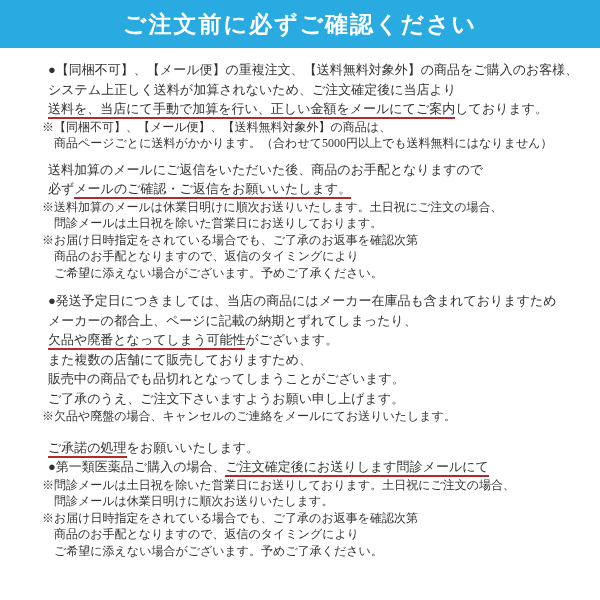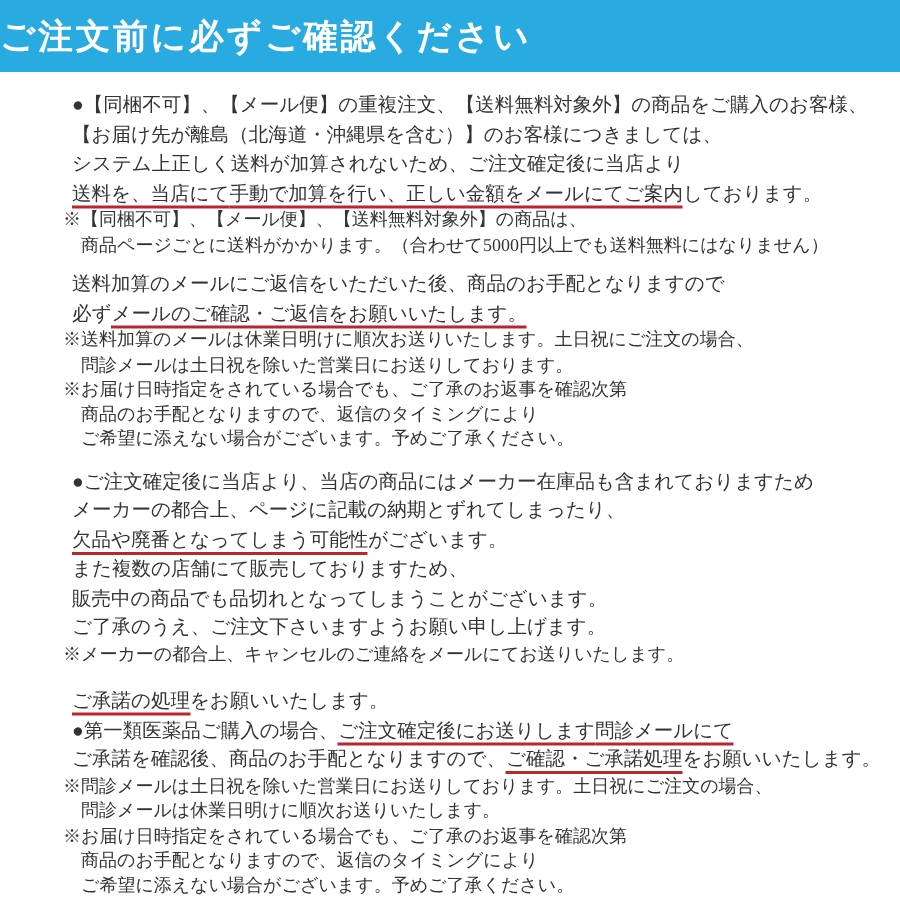--- a/index.html
+++ b/index.html
@@ -17,20 +17,21 @@
     background: var(--page-bg);
     color: var(--text-color);
     font-family: "Liberation Sans", "DejaVu Sans", sans-serif;
   }
   .header-bar {
     width: 600px;
     height: 48px;
     background: var(--header-bg);
     display: flex;
     align-items: center;
+    justify-content: center;
   }
   .page-title {
     margin: 0;
     color: #ffffff;
     font-size: 23px;
     font-weight: bold;
     letter-spacing: 2px;
     line-height: 1;
   }
   .content {
@@ -64,21 +65,20 @@
 <div>
 
   <div class="header-bar">
     <h1 class="page-title">ご注文前に必ずご確認ください</h1>
   </div>
 
   <div class="content">
 
     <div class="para">
       <div class="line"><span class="b">●【同梱不可】、【メール便】</span><span>の重複注文、</span><span class="b">【送料無料対象外】</span><span>の商品をご購入のお客様、</span></div>
-      <div class="line"><span class="b">【お届け先が離島（北海道・沖縄県を含む）】</span><span>のお客様につきましては、</span></div>
       <div class="line">システム上正しく送料が加算されないため、ご注文確定後に当店より</div>
       <div class="line"><span class="u">送料を、当店にて</span><span class="b u">手動で加算を行い、正しい金額をメールにてご案内</span><span>しております。</span></div>
     </div>
     <div class="notes gap-s">
       <div class="line">※【同梱不可】、【メール便】、【送料無料対象外】の商品は、</div>
       <div class="line note-indent">商品ページごとに送料がかかります。（合わせて5000円以上でも送料無料にはなりません）</div>
     </div>
 
     <div class="para">
       <div class="line">送料加算のメールにご返信をいただいた後、商品のお手配となりますので</div>
@@ -86,35 +86,34 @@
     </div>
     <div class="notes gap-m">
       <div class="line">※送料加算のメールは休業日明けに順次お送りいたします。土日祝にご注文の場合、</div>
       <div class="line note-indent">問診メールは土日祝を除いた営業日にお送りしております。</div>
       <div class="line">※お届け日時指定をされている場合でも、ご了承のお返事を確認次第</div>
       <div class="line note-indent">商品のお手配となりますので、返信のタイミングにより</div>
       <div class="line note-indent">ご希望に添えない場合がございます。予めご了承ください。</div>
     </div>
 
     <div class="para">
-      <div class="line">●ご注文確定後に当店より、当店の商品にはメーカー在庫品も含まれておりますため</div>
+      <div class="line">●発送予定日につきましては、当店の商品にはメーカー在庫品も含まれておりますため</div>
       <div class="line">メーカーの都合上、ページに記載の納期とずれてしまったり、</div>
       <div class="line"><span class="b u">欠品や廃番となってしまう可能性</span><span>がございます。</span></div>
       <div class="line">また複数の店舗にて販売しておりますため、</div>
       <div class="line">販売中の商品でも品切れとなってしまうことがございます。</div>
       <div class="line">ご了承のうえ、ご注文下さいますようお願い申し上げます。</div>
     </div>
     <div class="notes gap-l">
-      <div class="line">※メーカーの都合上、キャンセルのご連絡をメールにてお送りいたします。</div>
+      <div class="line">※欠品や廃盤の場合、キャンセルのご連絡をメールにてお送りいたします。</div>
     </div>
 
     <div class="para">
       <div class="line"><span class="b u">ご承諾の処理</span><span>をお願いいたします。</span></div>
       <div class="line"><span>●第一類医薬品ご購入の場合、</span><span class="u">ご注文確定後にお送りします</span><span class="b u">問診メールにて</span></div>
-      <div class="line"><span>ご承諾を確認後、商品のお手配となりますので、</span><span class="b u">ご確認・ご承諾処理</span><span>をお願いいたします。</span></div>
     </div>
     <div class="notes">
       <div class="line">※問診メールは土日祝を除いた営業日にお送りしております。土日祝にご注文の場合、</div>
       <div class="line note-indent">問診メールは休業日明けに順次お送りいたします。</div>
       <div class="line">※お届け日時指定をされている場合でも、ご了承のお返事を確認次第</div>
       <div class="line note-indent">商品のお手配となりますので、返信のタイミングにより</div>
       <div class="line note-indent">ご希望に添えない場合がございます。予めご了承ください。</div>
     </div>
 
   </div>

